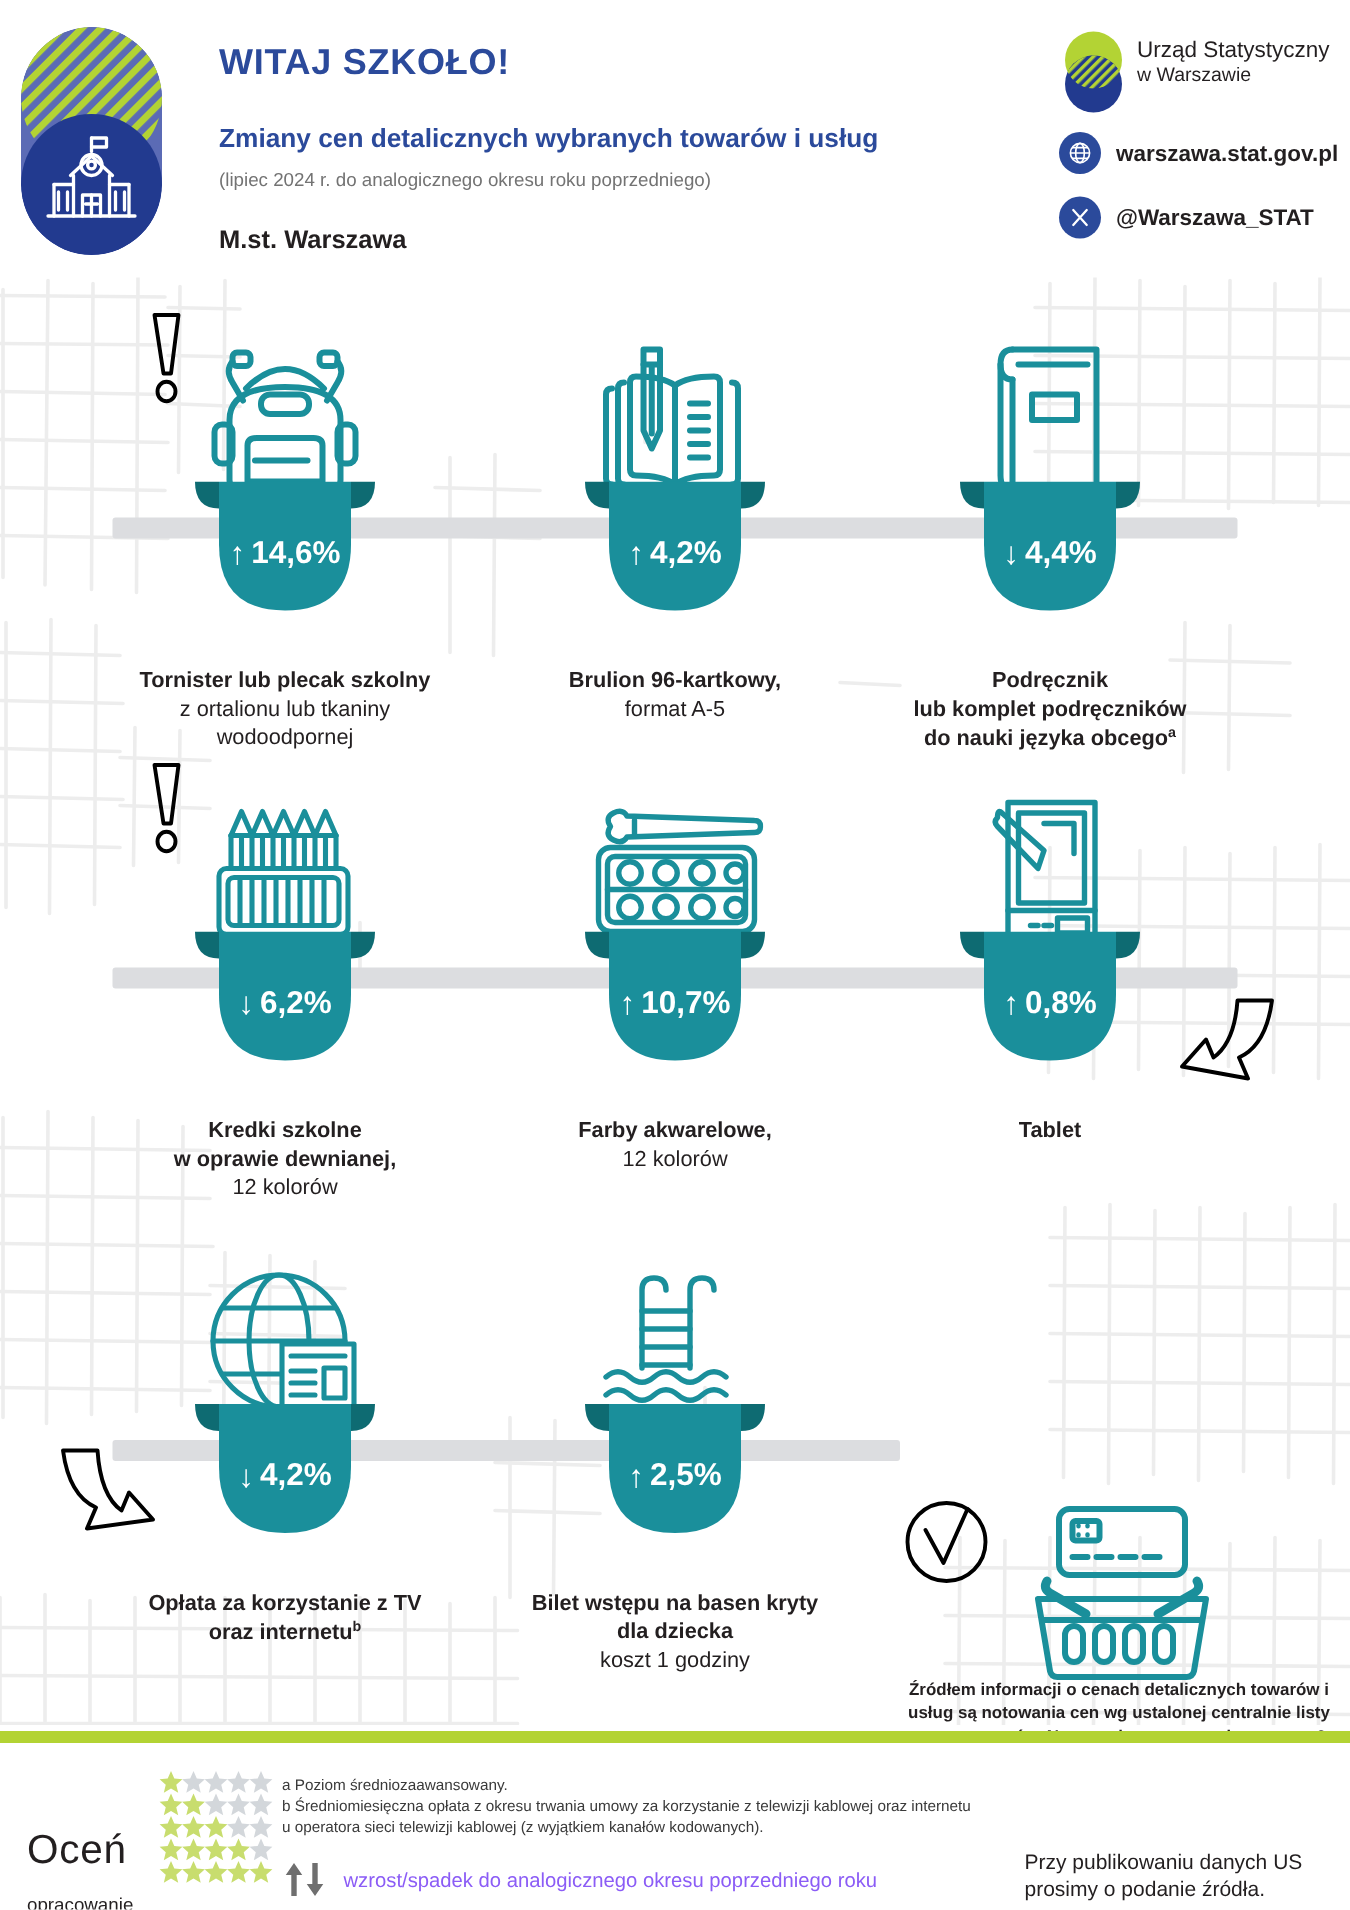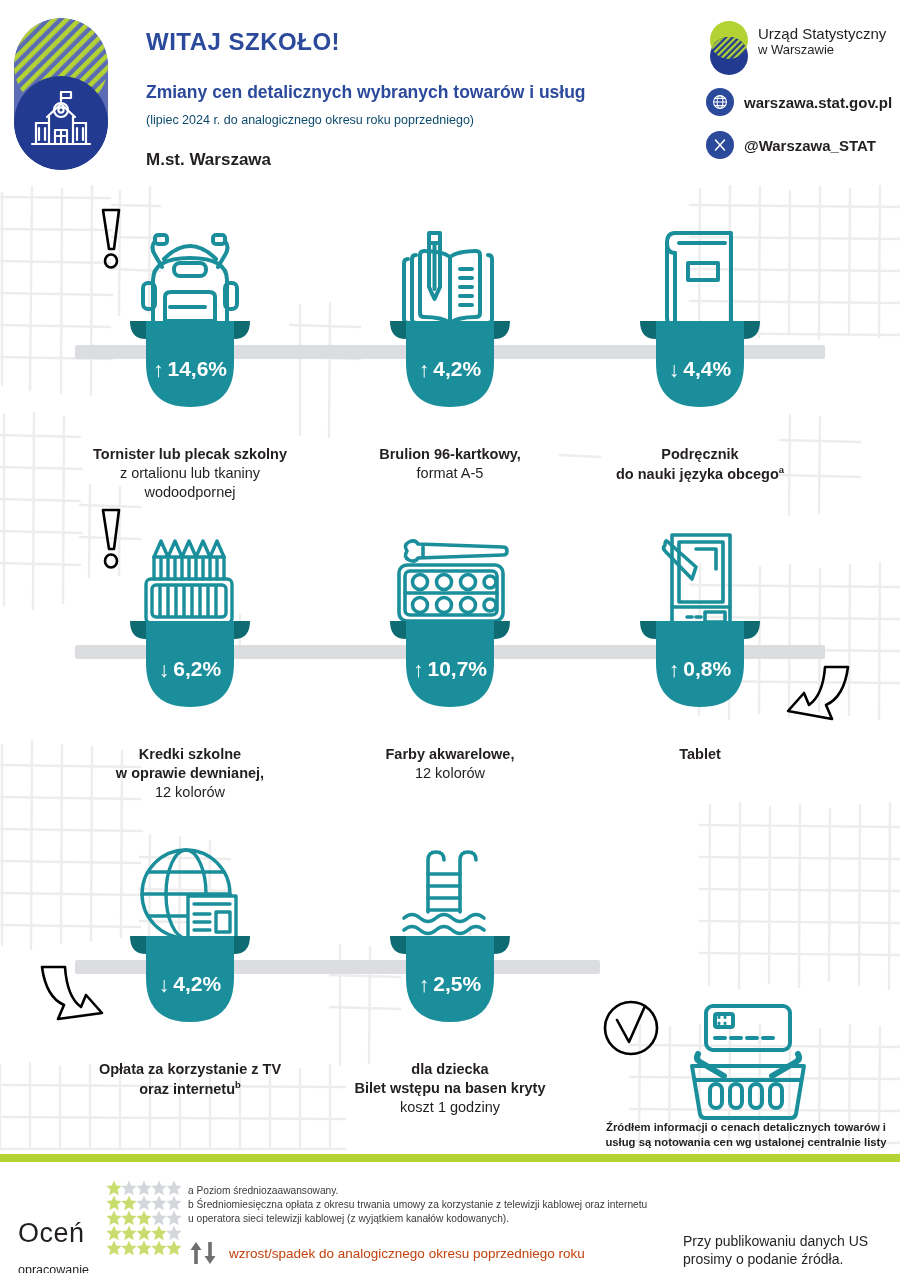--- a/index.html
+++ b/index.html
@@ -31,21 +31,21 @@
     font-size: 24px; font-weight: bold; letter-spacing: .5px;
     color: #2b4a9b;
   }
   .title-sub {
     position: absolute; left: 146px; top: 82px;
     font-size: 17.5px; font-weight: bold;
     color: #2b4a9b;
   }
   .title-note {
     position: absolute; left: 146px; top: 113px;
-    font-size: 12.5px; color: #0c4a6e; text-align: center;
+    font-size: 12.5px; color: #737373; text-align: center;
   }
   .title-city {
     position: absolute; left: 146px; top: 150px;
     font-size: 17px; font-weight: bold; color: #231f20;
   }
 
   .us-logo { position: absolute; left: 706px; top: 20px; width: 46px; height: 56px; }
   .us-logo-text {
     position: absolute; left: 758px; top: 26px;
     font-size: 15px; color: #231f20; line-height: 1.12;
@@ -135,21 +135,21 @@
   .stars { position: absolute; left: 88px; top: 2px; }
 
   .footnotes {
     position: absolute; left: 188px; top: 22px; width: 470px;
     font-size: 10.2px; line-height: 1.38; color: #3a3a3a;
   }
   .legend {
     position: absolute; left: 188px; top: 78px;
     display: flex; align-items: center; gap: 11px;
   }
-  .legend-text { font-size: 13.5px; color: #c2410c; }
+  .legend-text { font-size: 13.5px; color: #8b5cf6; }
   .publish-note {
     position: absolute; left: 683px; top: 70px;
     font-size: 14px; line-height: 1.32; color: #231f20;
   }
 </style>
 </head>
 <body>
 
 <svg class="bg-grid" viewBox="0 0 900 965" xmlns="http://www.w3.org/2000/svg">
   <g stroke="#ededed" stroke-width="2.4" fill="none" stroke-linecap="round">
@@ -379,20 +379,21 @@
           <path d="M122 0 q0 18-16 18 l0-18 Z" fill="#0e6b72"></path>
           <path d="M18 0 L106 0 L106 42 q0 44-44 44 q-44 0-44-44 Z" fill="#1a8f9b"></path>
         </svg>
         <div class="badge-label">
           <span class="arrow">↓</span>
           <span>4,4%</span>
         </div>
       </div>
       <div class="caption">
         <span class="b">Podręcznik</span>
+        <span class="b">lub komplet podręczników</span>
         <span class="b"><span>do nauki języka obcego</span><sup>a</sup></span>
       </div>
     </div>
   </div>
 
   <div class="row r2">
     <div class="rail"></div>
 
     <div class="cell c1">
       <div class="icon-box">
@@ -551,22 +552,22 @@
           <path d="M2 0 q0 18 16 18 l0-18 Z" fill="#0e6b72"></path>
           <path d="M122 0 q0 18-16 18 l0-18 Z" fill="#0e6b72"></path>
           <path d="M18 0 L106 0 L106 42 q0 44-44 44 q-44 0-44-44 Z" fill="#1a8f9b"></path>
         </svg>
         <div class="badge-label">
           <span class="arrow">↑</span>
           <span>2,5%</span>
         </div>
       </div>
       <div class="caption">
+        <span class="b">Bilet wstępu na basen kryty</span>
         <span class="b">dla dziecka</span>
-        <span class="b">Bilet wstępu na basen kryty</span>
         <span class="n">koszt 1 godziny</span>
       </div>
     </div>
   </div>
 
   <div class="source-block">
     <svg class="check-icon" width="60" height="60" viewBox="0 0 60 60" xmlns="http://www.w3.org/2000/svg">
       <g stroke="#000" stroke-width="2.6" fill="none" stroke-linejoin="round" stroke-linecap="round">
         <circle cx="30" cy="30" r="26"></circle>
         <path d="M16 22 L28 44 L44 8"></path>

